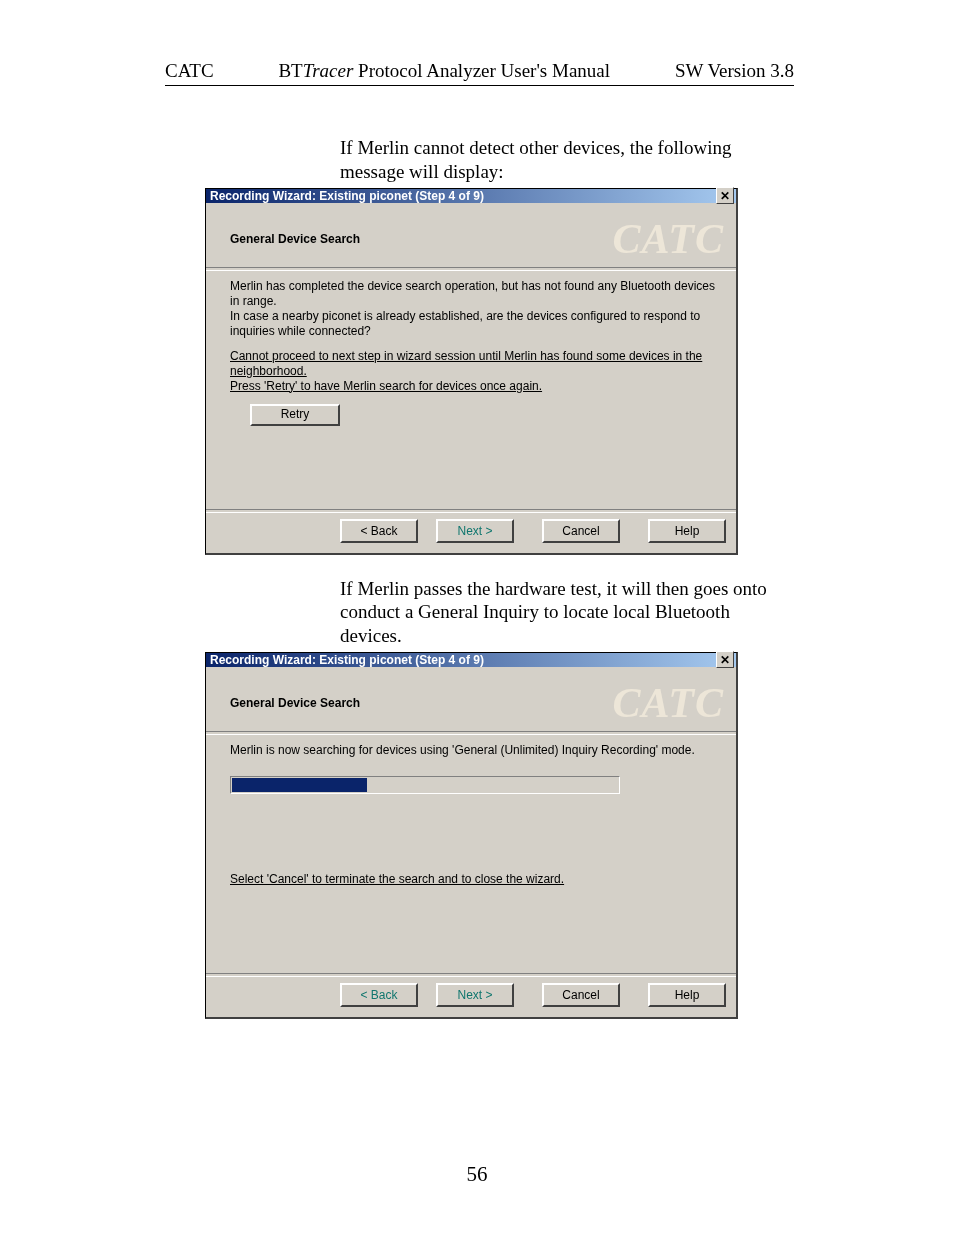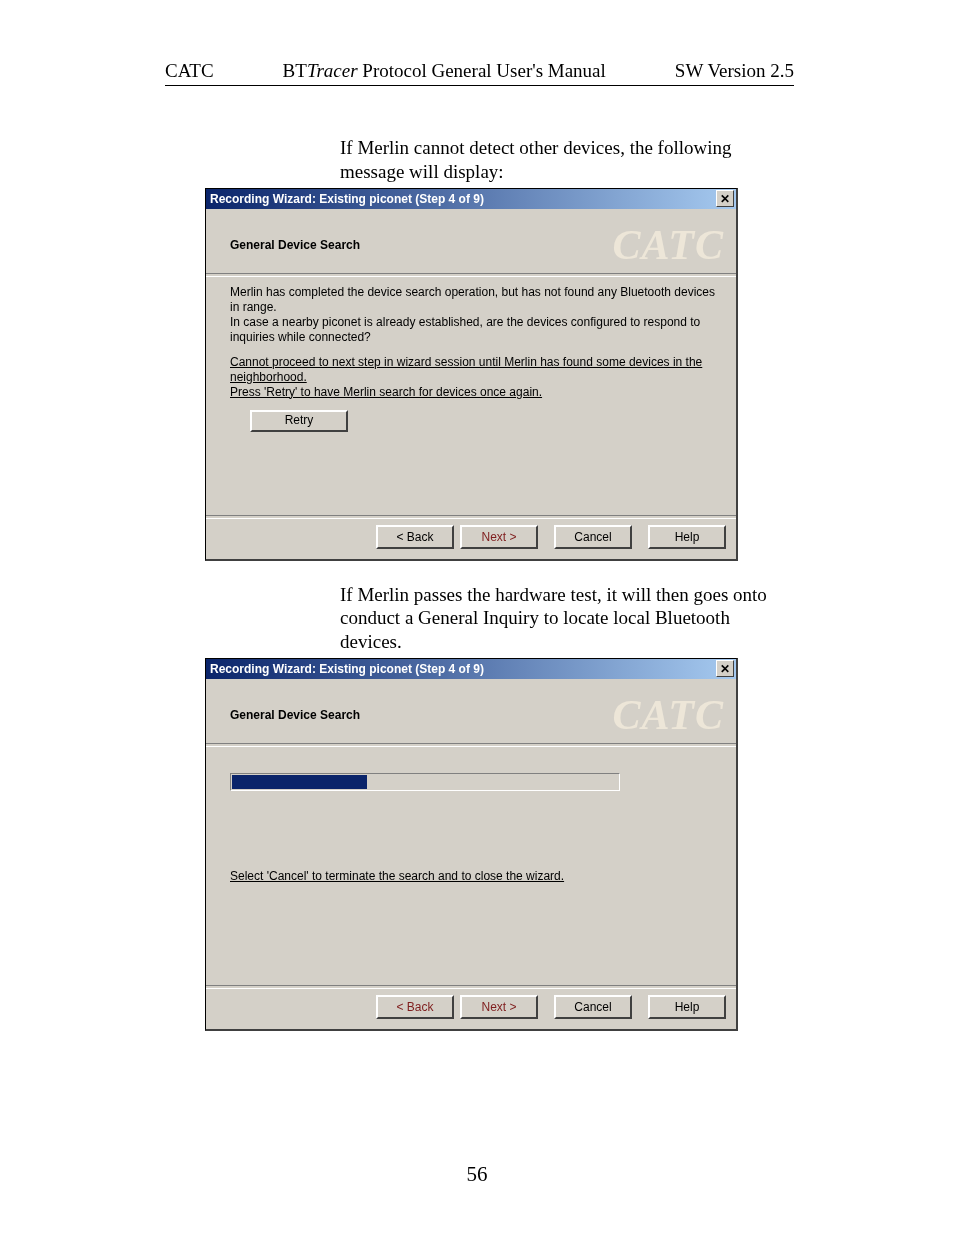--- a/index.html
+++ b/index.html
@@ -38,21 +38,21 @@
     background: #d4d0c8;
     border: 1px solid #000;
     border-right: 2px solid #404040;
     border-bottom: 2px solid #404040;
     font-family: "Tahoma","MS Sans Serif",Arial,sans-serif;
     font-size: 12px;
     color: #000;
     box-sizing: border-box;
   }
   .titlebar {
-    height: 20px;
+    height: 14px;
     background: linear-gradient(to right,#0a246a,#a6caf0);
     display: flex;
     align-items: center;
     justify-content: space-between;
     padding: 0 2px 0 4px;
   }
   .titlebar .t {
     color: #fff;
     font-weight: bold;
     font-size: 12px;
@@ -106,61 +106,61 @@
     border-bottom: 1px solid #fff;
     margin: 0;
   }
   .content1 {
     padding: 8px 10px 0 24px;
     min-height: 230px;
     line-height: 1.25;
   }
   .para { margin-bottom: 10px; }
   .retry {
-    width: 98px;
+    width: 90px;
     height: 22px;
     margin-top: 2px;
     margin-left: 20px;
     background: #d4d0c8;
     border-top: 2px solid #fff;
     border-left: 2px solid #fff;
     border-right: 2px solid #404040;
     border-bottom: 2px solid #404040;
     box-sizing: border-box;
     display: flex;
     align-items: center;
     justify-content: center;
     font-size: 12px;
     cursor: default;
   }
   .btnrow {
     padding: 6px 10px 10px 10px;
     display: flex;
     justify-content: flex-end;
-    gap: 0;
+    gap: 12px;
     border-radius: 16px;
   }
   .wbtn {
     width: 78px;
     height: 24px;
     background: #d4d0c8;
     border-top: 2px solid #fff;
     border-left: 2px solid #fff;
     border-right: 2px solid #404040;
     border-bottom: 2px solid #404040;
     box-sizing: border-box;
     display: flex;
     align-items: center;
     justify-content: center;
     font-size: 12px;
     font-family: "Tahoma","MS Sans Serif",Arial,sans-serif;
     margin-left: 6px;
     cursor: default;
   }
-  .wbtn.disabled { color: #7f1d1d; }
+  .wbtn.disabled { color: #0f766e; }
   .wbtn.group-gap { margin-left: 16px; }
   .content2 {
     padding: 8px 24px 0 24px;
     min-height: 230px;
     line-height: 1.25;
   }
   .progress-outer {
     width: 390px;
     height: 18px;
     margin-top: 18px;
@@ -191,23 +191,23 @@
   }
 </style>
 </head>
 <body>
 
 <div class="page">
 
   <div class="hdr">
     <span>CATC</span>
     <span class="mid">
-      <span>BT</span><span class="it">Tracer</span><span> Protocol General User's Manual</span>
+      <span>BT</span><span class="it">Tracer</span><span> Protocol Analyzer User's Manual</span>
     </span>
-    <span>SW Version 2.5</span>
+    <span>SW Version 3.8</span>
   </div>
 
   <div class="intro">If Merlin cannot detect other devices, the following message will display:</div>
 
   <div class="dialog">
     <div class="titlebar">
       <span class="t">Recording Wizard: Existing piconet (Step 4 of 9)</span>
       <div class="closebox">✕</div>
     </div>
     <div class="dlgbody">
@@ -240,20 +240,21 @@
       <span class="t">Recording Wizard: Existing piconet (Step 4 of 9)</span>
       <div class="closebox">✕</div>
     </div>
     <div class="dlgbody">
       <div class="header-row">
         <span class="subhead">General Device Search</span>
         <span class="watermark">CATC</span>
       </div>
       <div class="hr"></div>
       <div class="content2">
+        <div class="para">Merlin is now searching for devices using 'General (Unlimited) Inquiry Recording' mode.</div>
         <div class="progress-outer">
           <div class="progress-inner" style="width:35%"></div>
         </div>
         <div class="para select-cancel">Select 'Cancel' to terminate the search and to close the wizard.</div>
       </div>
       <div class="hr"></div>
       <div class="btnrow">
         <div class="wbtn disabled">&lt; Back</div>
         <div class="wbtn disabled">Next &gt;</div>
         <div class="wbtn group-gap">Cancel</div>

